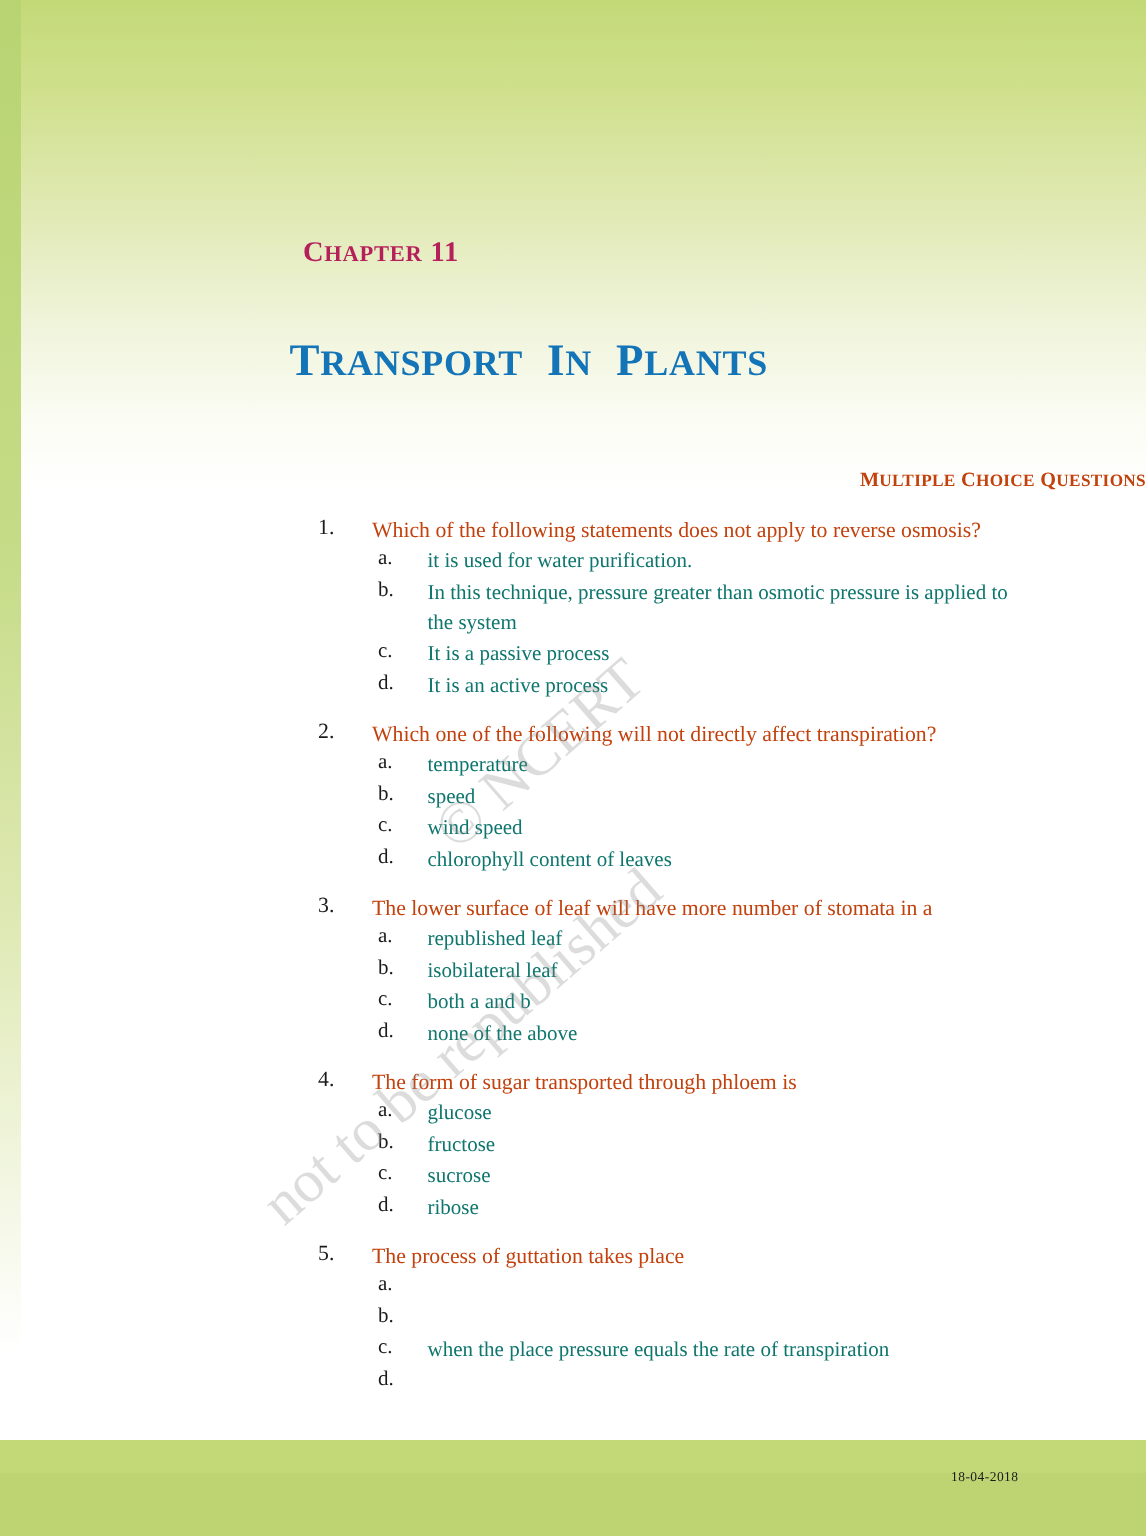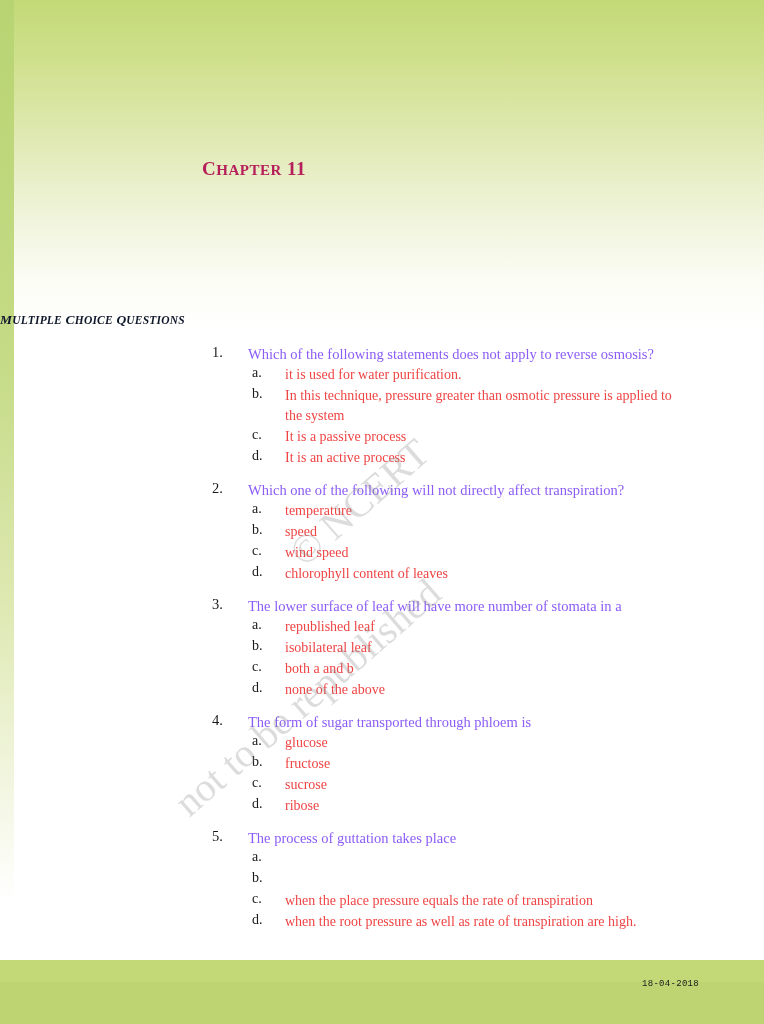--- a/index.html
+++ b/index.html
@@ -50,23 +50,23 @@
   .bottom-band-inner {
     position: absolute;
     left: 0;
     bottom: 0;
     width: 764px;
     height: 42px;
     background: #bed472;
   }
   .footer-date {
     position: absolute;
-    right: 65px;
+    right: 85px;
     bottom: 35px;
-    font-family: Liberation Mono, monospace;
+    font-family: Liberation Serif, serif;
     font-size: 9px;
     color: #1b1b1b;
     letter-spacing: 0.3px;
   }
   .content {
     position: absolute;
     left: 0;
     top: 0;
     width: 764px;
     height: 716px;
@@ -95,27 +95,26 @@
     letter-spacing: 0.5px;
   }
   .chapter-title .small {
     font-size: 24px;
   }
   .section-heading {
     position: absolute;
     left: 0;
     top: 312px;
     width: 764px;
-    text-align: left;
+    text-align: right;
     font-family: "Liberation Serif", serif;
     font-size: 13.5px;
     font-weight: bold;
-    color: #0f172a;
+    color: #c2410c;
     letter-spacing: 0.2px;
-    font-style: italic;
   }
   .section-heading .small {
     font-size: 11.5px;
   }
   .questions {
     position: absolute;
     left: 0;
     top: 344px;
     width: 764px;
   }
@@ -133,41 +132,41 @@
     position: absolute;
     left: 212px;
     top: 0;
     width: 26px;
     text-align: left;
     font-size: 14.5px;
     color: #1a1a1a;
   }
   .q-text {
     font-size: 14.5px;
-    color: #8b5cf6;
+    color: #c2410c;
     line-height: 20px;
   }
   .opt-row {
     position: relative;
     padding-left: 285px;
     padding-right: 72px;
     min-height: 20px;
     margin-top: 1px;
   }
   .opt-letter {
     position: absolute;
     left: 252px;
     top: 0;
     width: 26px;
     font-size: 14px;
     color: #1a1a1a;
   }
   .opt-text {
     font-size: 14px;
-    color: #ef4444;
+    color: #0f766e;
     line-height: 20px;
   }
   .opt-justify .opt-text {
     text-align: justify;
     text-align-last: left;
   }
   
   .wm {
     position: absolute;
     color: rgba(140, 140, 140, 0.30);
@@ -199,20 +198,23 @@
   <div class="left-band"></div>
   <div class="top-gradient"></div>
 
   <div class="content">
 
     <div class="chapter-label">
       <span>C<span class="small">HAPTER</span></span>
       <span>11</span>
     </div>
 
+    <div class="chapter-title">
+      T<span class="small">RANSPORT</span>&nbsp; I<span class="small">N</span>&nbsp; P<span class="small">LANTS</span>
+    </div>
 
     <div class="section-heading">
       M<span class="small">ULTIPLE</span> C<span class="small">HOICE</span> Q<span class="small">UESTIONS</span>
     </div>
 
     <div class="questions">
 
       <div class="q-block">
         <div class="q-row">
           <span class="q-num">1.</span>
@@ -315,21 +317,20 @@
         </div>
         <div class="opt-row">
           <span class="opt-letter">b.</span>
         </div>
         <div class="opt-row">
           <span class="opt-letter">c.</span>
           <span class="opt-text">when the place pressure equals the rate of transpiration</span>
         </div>
         <div class="opt-row">
           <span class="opt-letter">d.</span>
-          <span class="opt-text">when the root pressure as well as rate of transpiration are high.</span>
         </div>
       </div>
 
     </div>
 
   </div>
 
   <div class="wm wm1">© NCERT</div>
   <div class="wm wm2">not to be republished</div>
 

